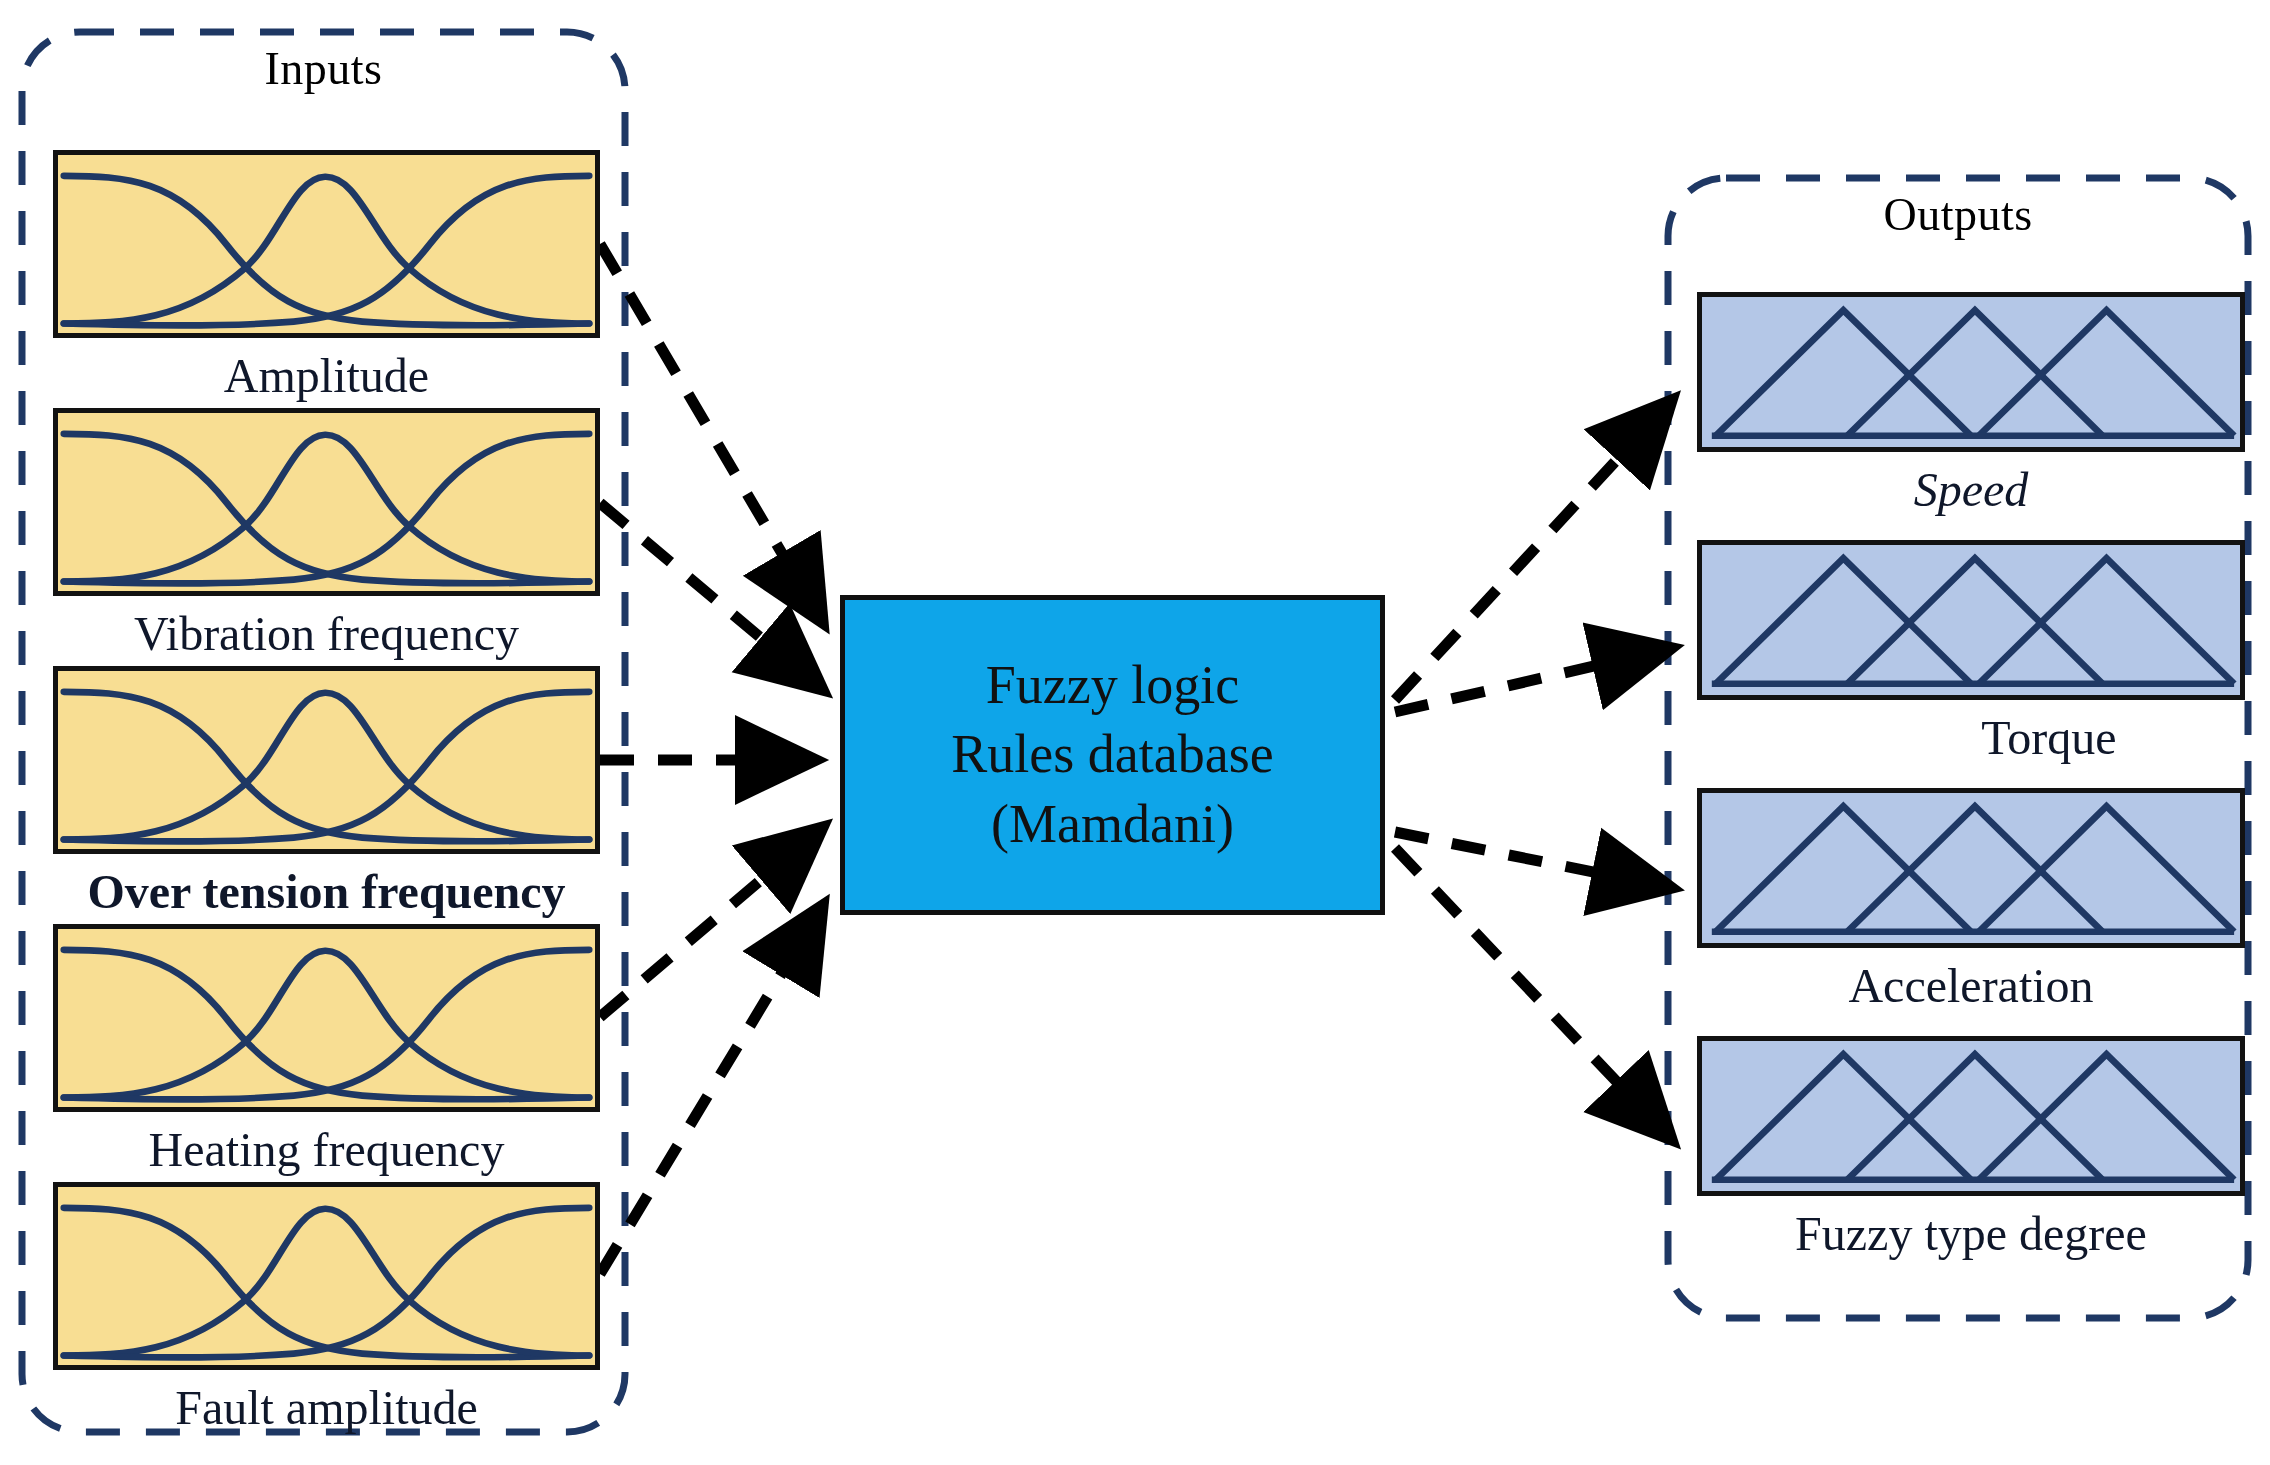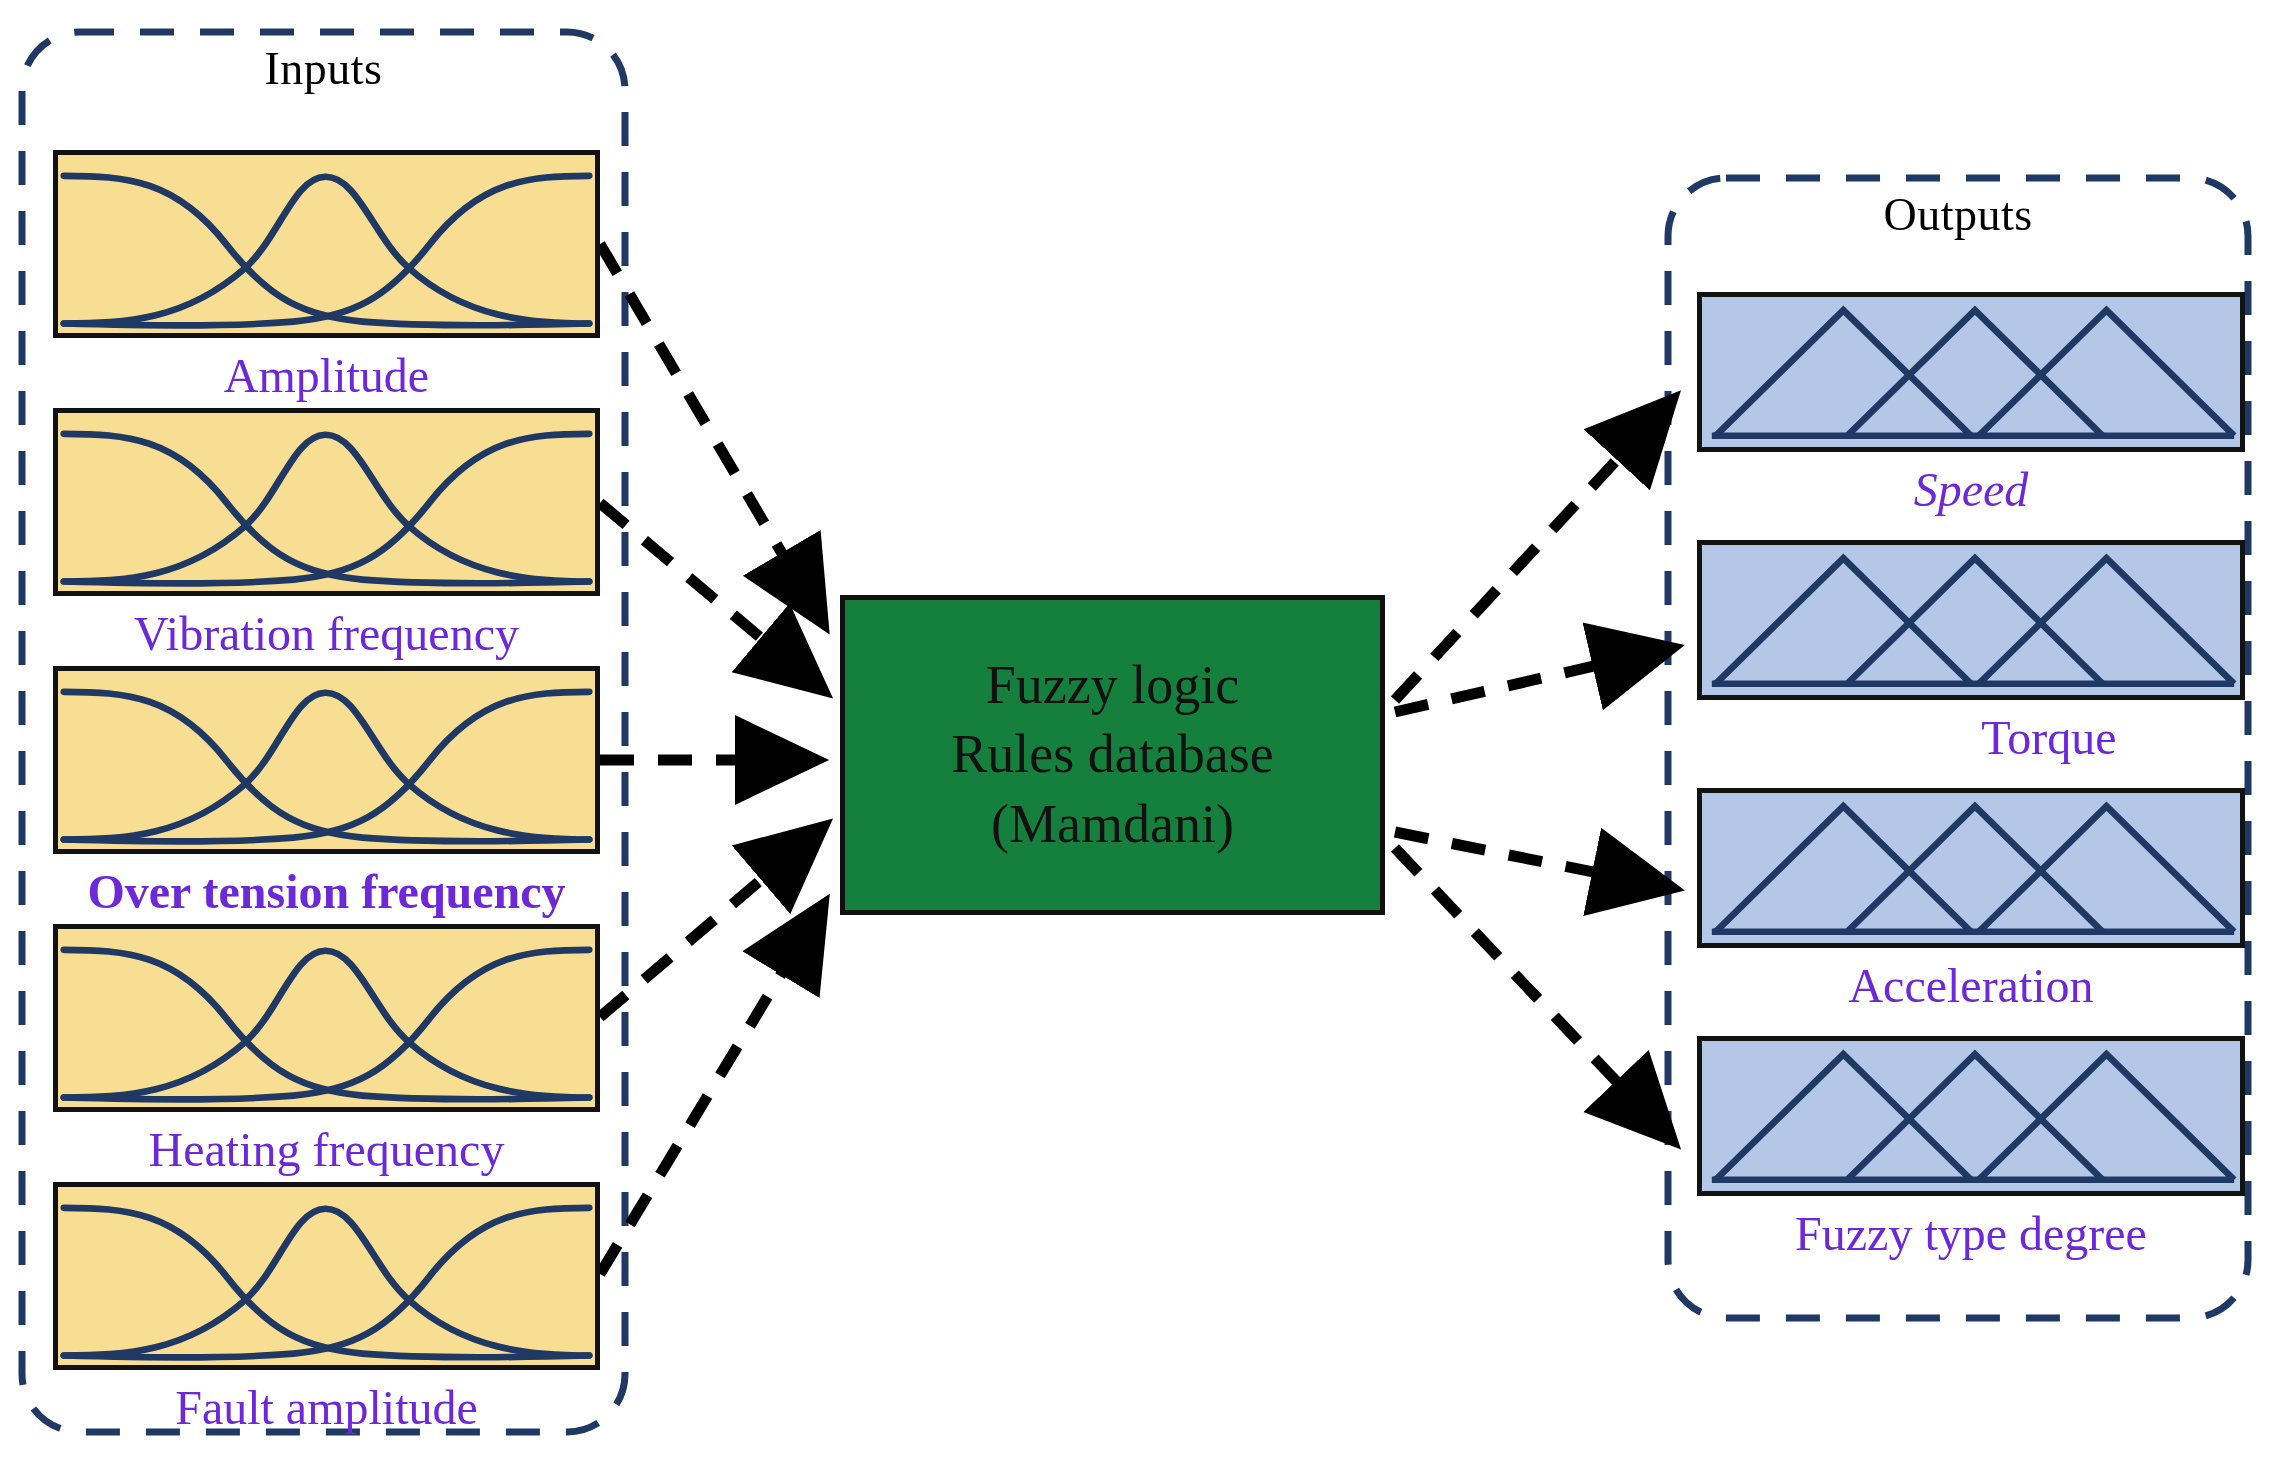--- a/index.html
+++ b/index.html
@@ -29,38 +29,38 @@
     font-weight: normal;
     font-size: 46px;
     color: #000000;
     text-align: center;
     letter-spacing: 0.5px;
     white-space: nowrap;
   }
   .mf-label {
     position: absolute;
     font-size: 48px;
-    color: #6d28d9;
+    color: #0f172a;
     text-align: center;
     white-space: nowrap;
   }
   .mf-box {
     position: absolute;
     box-sizing: border-box;
     border: 5px solid #121212;
     overflow: hidden;
   }
   .mf-box.input  { background: #F8DE93; }
   .mf-box.output { background: #B4C7E7; }
   .mf-box svg { display: block; width: 100%; height: 100%; }
   .center-box {
     position: absolute;
     box-sizing: border-box;
     border: 5px solid #101010;
-    background: #15803d;
+    background: #0ea5e9;
     display: flex;
     flex-direction: column;
     align-items: center;
     justify-content: center;
     line-height: 1.28;
   }
   .center-line {
     font-size: 54px;
     color: #111111;
     white-space: nowrap;

